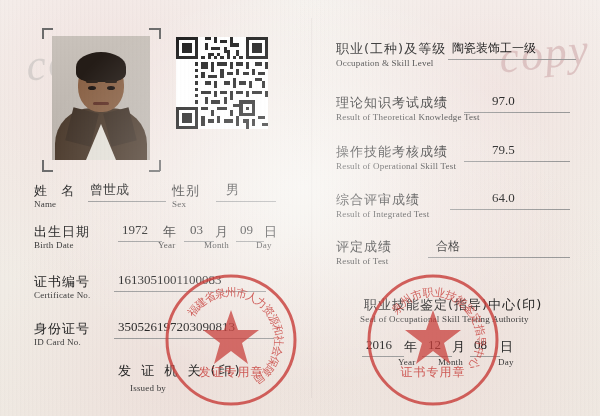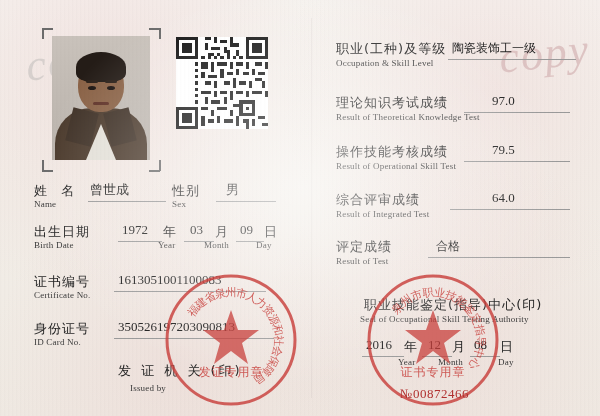--- a/index.html
+++ b/index.html
@@ -372,21 +372,20 @@
   <div class="field cn tight" style="left:452px; top:338px;">月</div>
   <div class="field val serif" style="left:474px; top:337px;">08</div>
   <div class="field cn tight" style="left:500px; top:338px;">日</div>
   <div class="underline" style="left:362px; top:356px; width:42px;"></div>
   <div class="underline" style="left:422px; top:356px; width:30px;"></div>
   <div class="underline" style="left:470px; top:356px; width:30px;"></div>
   <div class="field en" style="left:398px; top:357px;">Year</div>
   <div class="field en" style="left:438px; top:357px;">Month</div>
   <div class="field en" style="left:498px; top:357px;">Day</div>
 
-  <div class="serial" style="left:400px; top:386px;">№00872466</div>
 
   <div class="seal" style="left:163px; top:272px;">
     <svg width="136" height="136" viewBox="0 0 136 136">
       <g opacity="0.82" fill="none" stroke="#c8403c" stroke-width="3">
         <circle cx="68" cy="68" r="64"></circle>
       </g>
       <g opacity="0.75" fill="#c8403c">
         <path d="M68 38 l7 20 21 0 -17 13 6 21 -17-13 -17 13 6-21 -17-13 21 0z"></path>
       </g>
       <g opacity="0.8" fill="#c8403c" font-family="DejaVu Sans, sans-serif" font-size="11">

